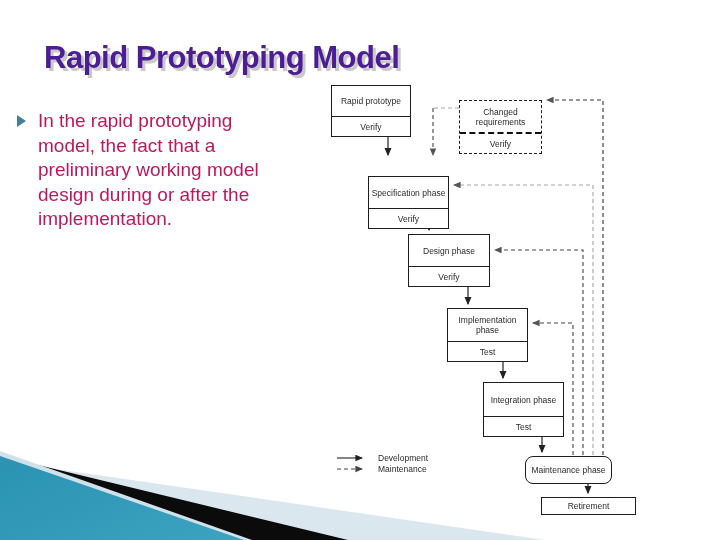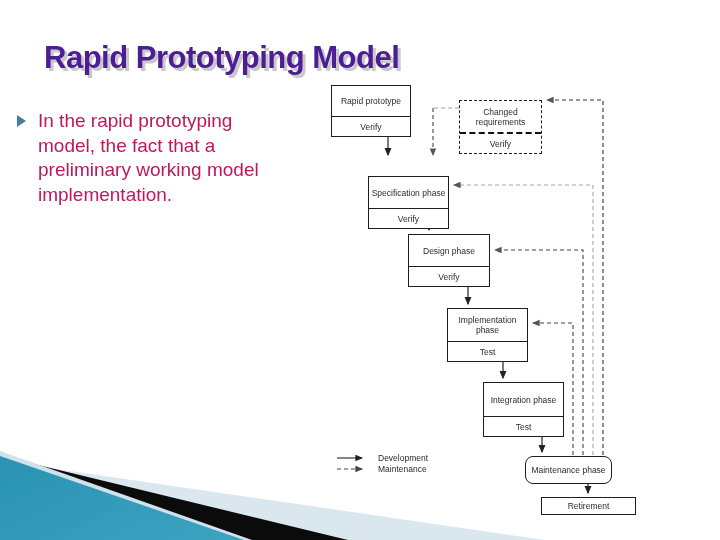--- a/index.html
+++ b/index.html
@@ -80,20 +80,21 @@
   <div class="deco-teal"></div>
 </div>
 
 <div class="slide-title">Rapid Prototyping Model</div>
 
 <div class="bullet-marker"></div>
 <div class="bullet-block">
   <div class="bullet-line">In the rapid prototyping</div>
   <div class="bullet-line">model, the fact that a</div>
   <div class="bullet-line">preliminary working model</div>
+  <div class="bullet-line">design during or after the</div>
   <div class="bullet-line">implementation.</div>
 </div>
 
 <svg class="arrow-layer" width="720" height="540" viewBox="0 0 720 540">
   <defs>
     <marker id="arrD" markerWidth="7" markerHeight="7" refX="6" refY="3" orient="auto">
       <path d="M0,0 L7,3 L0,6 Z" fill="#222"></path>
     </marker>
     <marker id="arrG" markerWidth="7" markerHeight="7" refX="6" refY="3" orient="auto">
       <path d="M0,0 L7,3 L0,6 Z" fill="#555"></path>

